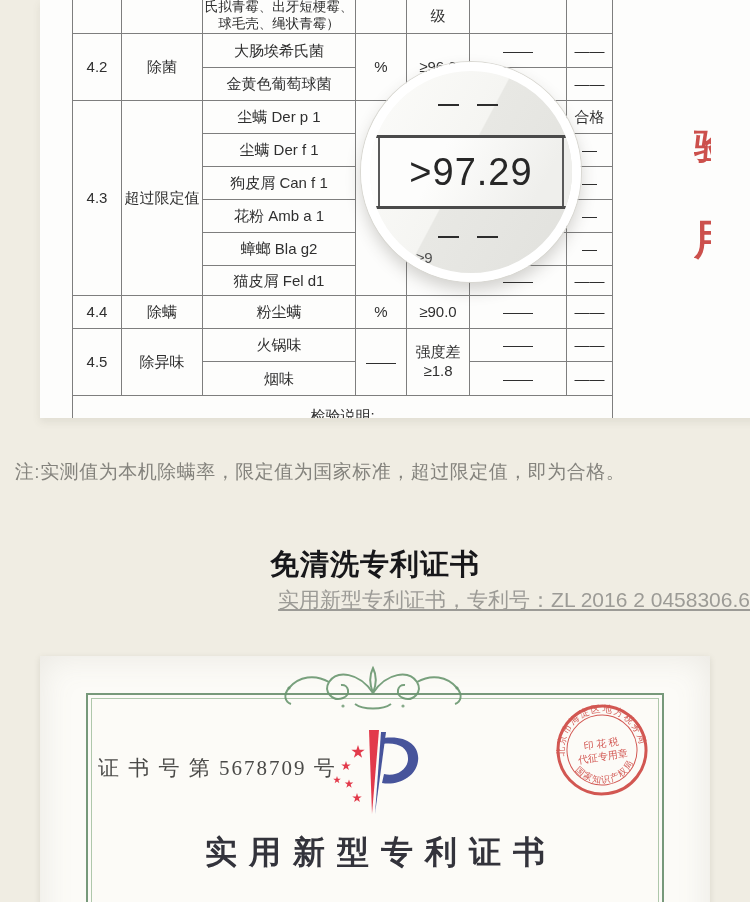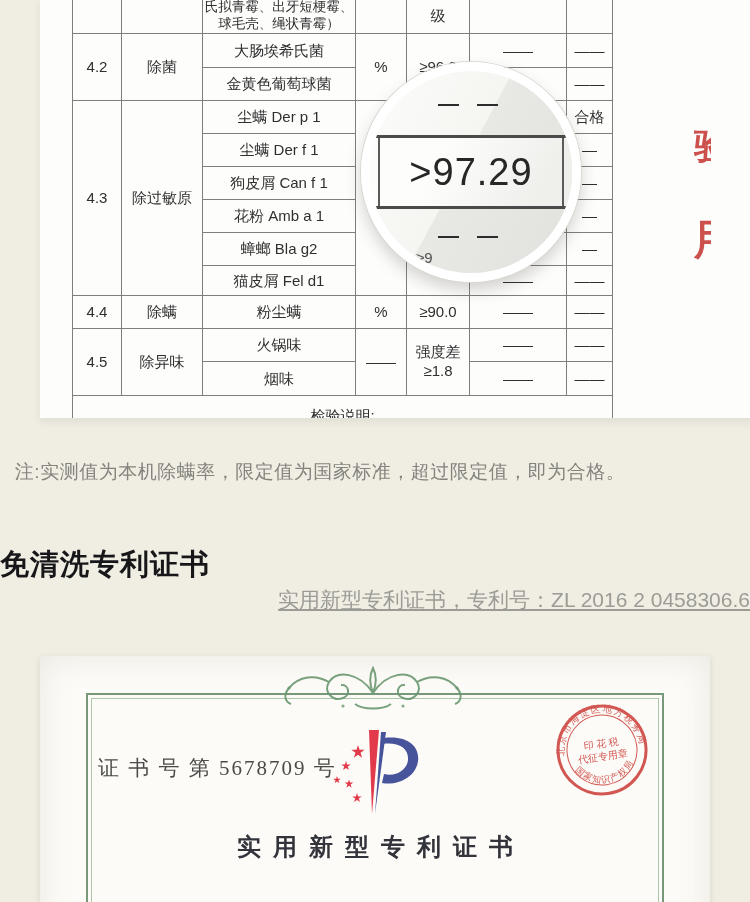--- a/index.html
+++ b/index.html
@@ -40,39 +40,39 @@
   
   .stamp-frag{position:absolute;width:17px;overflow:hidden;color:#c4322e;
               font-family:"Liberation Serif","DejaVu Serif",serif;font-weight:bold;opacity:.85;}
   .stamp-frag span{white-space:nowrap;display:block;}
   .frag1{left:654px;top:122px;height:46px;font-size:36px;}
   .frag2{left:654px;top:212px;height:54px;font-size:42px;}
 
   
   .note{position:absolute;left:0;top:440px;width:640px;text-align:center;
         font-size:19px;color:#84837d;letter-spacing:.5px;}
-  .patent-heading{position:absolute;left:0;top:521px;width:750px;
+  .patent-heading{position:absolute;left:0;top:521px;width:750px;text-align:center;
         font-size:29px;font-weight:bold;color:#17171a;letter-spacing:1px;}
   .patent-sub{position:absolute;left:0;top:565px;width:750px;text-align:right;
         font-size:21px;color:#9c9b96;text-decoration:underline;}
 
   
   .cert-card{position:absolute;left:40px;top:656px;width:670px;height:300px;
              background:#fcfbf7;overflow:hidden;
              box-shadow:inset 0 0 34px rgba(120,115,100,.14),0 2px 6px rgba(90,85,70,.15);}
   .frame-outer{position:absolute;left:46px;top:37px;width:574px;height:280px;
                border:2px solid #77997a;}
   .frame-inner{position:absolute;left:3px;top:3px;right:3px;bottom:-10px;border:1px solid #aec7ab;}
   .ornament{position:absolute;left:223px;top:8px;}
   .cert-no{position:absolute;left:58px;top:98px;font-family:"Liberation Serif","DejaVu Serif",serif;
            font-size:21px;letter-spacing:2px;color:#4a4a48;}
   .logo{position:absolute;left:288px;top:74px;}
   .seal{position:absolute;left:514px;top:46px;transform:rotate(-8deg);opacity:.92;}
   .cert-title{position:absolute;left:0;top:175px;width:670px;text-align:center;
-              font-family:"Liberation Serif","DejaVu Serif",serif;font-size:24px;font-weight:600;
+              font-family:"Liberation Serif","DejaVu Serif",serif;font-size:32px;font-weight:600;
               color:#33333b;letter-spacing:12px;text-indent:12px;}
 </style>
 </head>
 <body>
 
 <div class="page">
 
   <section class="report-card">
     <table class="report">
       <colgroup>
@@ -106,21 +106,21 @@
         <td>——</td>
         <td>——</td>
       </tr>
       <tr style="height:33px">
         <td class="item-cell">金黄色葡萄球菌</td>
         <td>——</td>
         <td>——</td>
       </tr>
       <tr style="height:33px">
         <td rowspan="6">4.3</td>
-        <td rowspan="6">除过敏原</td>
+        <td rowspan="6">超过限定值</td>
         <td class="item-cell">尘螨  Der p 1</td>
         <td rowspan="6"></td>
         <td rowspan="6" class="limit-merged">≥9</td>
         <td></td>
         <td>合格</td>
       </tr>
       <tr style="height:33px">
         <td class="item-cell">尘螨  Der f 1</td>
         <td></td>
         <td>—</td>

